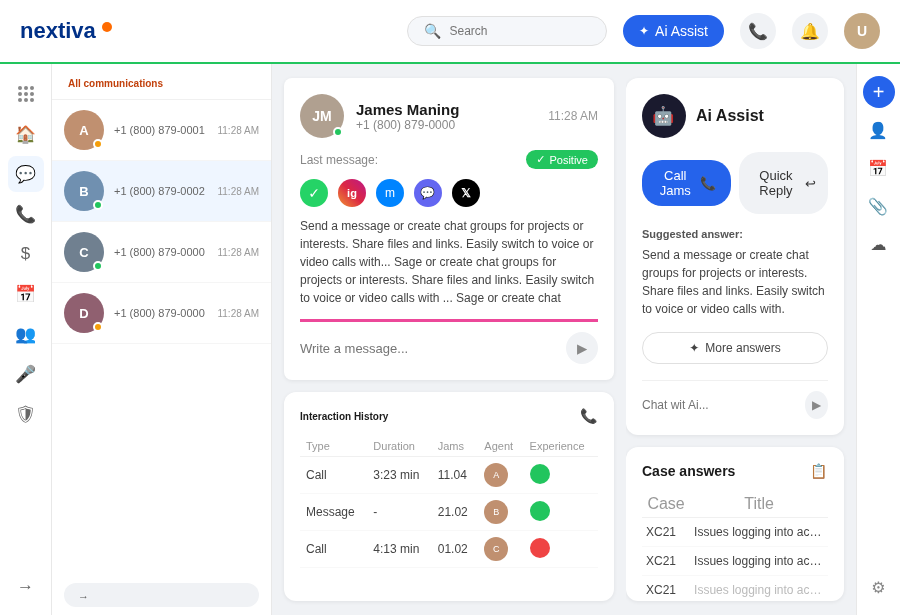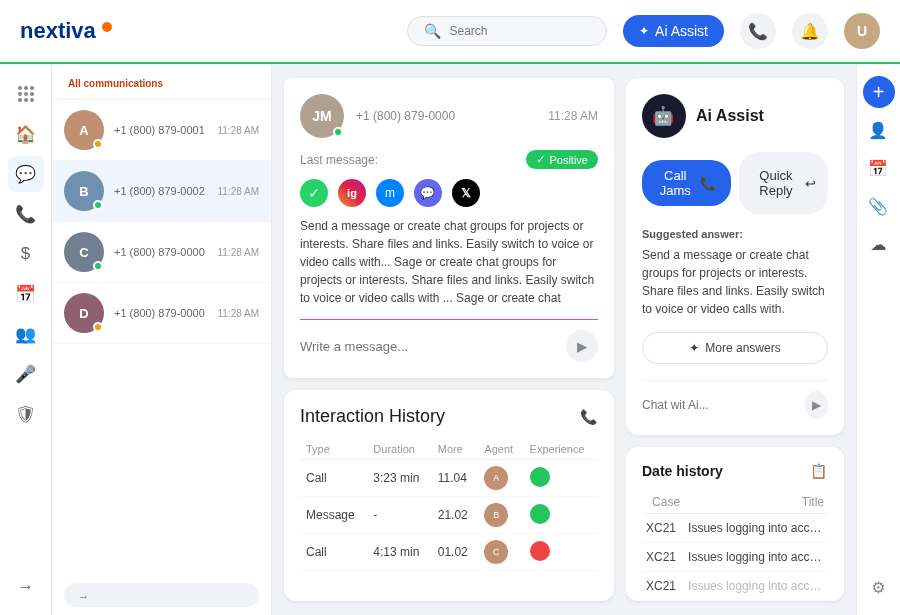--- a/index.html
+++ b/index.html
@@ -60,28 +60,28 @@
     .last-msg-label { font-size: 12px; color: #888; }
     .badge-positive { background: #22c55e; color: #fff; font-size: 11px; padding: 3px 10px; border-radius: 12px; display: flex; align-items: center; gap: 4px; }
     .social-icons { display: flex; gap: 10px; margin-bottom: 10px; }
     .social-icon { width: 28px; height: 28px; border-radius: 50%; display: flex; align-items: center; justify-content: center; font-size: 14px; }
     .social-icon.whatsapp { background: #25d366; color: #fff; }
     .social-icon.instagram { background: linear-gradient(45deg, #f09433, #e6683c, #dc2743, #cc2366, #bc1888); color: #fff; }
     .social-icon.messenger { background: #0084ff; color: #fff; }
     .social-icon.chat { background: #6366f1; color: #fff; }
     .social-icon.twitter { background: #000; color: #fff; font-size: 12px; }
     .chat-body-text { font-size: 12px; color: #444; line-height: 1.5; margin-bottom: 12px; max-height: 90px; overflow: hidden; }
-    .chat-input-row { display: flex; align-items: center; gap: 12px; border-top: 1px solid #ec4899; padding-top: 10px; }
+    .chat-input-row { display: flex; align-items: center; gap: 12px; border-top: 3px solid #ec4899; padding-top: 10px; }
     .chat-input { flex: 1; border: none; outline: none; font-size: 13px; color: #aaa; }
     .send-btn { width: 32px; height: 32px; background: #f0f2f5; border: none; border-radius: 50%; cursor: pointer; display: flex; align-items: center; justify-content: center; color: #888; }
 
     
     .history-card { background: #fff; border-radius: 12px; padding: 16px; box-shadow: 0 1px 4px rgba(0,0,0,0.07); flex: 1; overflow: hidden; }
     .history-header { display: flex; align-items: center; justify-content: space-between; margin-bottom: 12px; }
-    .history-title { font-size: 18px; font-weight: 400; color: #1a1a1a; }
+    .history-title { font-size: 10px; font-weight: 700; color: #1a1a1a; }
     .history-icon { color: #999; font-size: 14px; }
     .history-table { width: 100%; border-collapse: collapse; }
     .history-table th { font-size: 11px; color: #999; font-weight: 500; text-align: left; padding: 4px 6px; border-bottom: 1px solid #f0f0f0; }
     .history-table td { font-size: 12px; color: #444; padding: 6px 6px; border-bottom: 1px solid #f8f8f8; }
     .exp-dot { width: 20px; height: 20px; border-radius: 50%; display: inline-flex; align-items: center; justify-content: center; }
     .exp-dot.green { background: #22c55e; }
     .exp-dot.red { background: #ef4444; }
     .agent-avatar-sm { width: 24px; height: 24px; border-radius: 50%; background: #c09070; display: inline-flex; align-items: center; justify-content: center; color: #fff; font-size: 9px; }
 
     
@@ -100,21 +100,21 @@
     .more-answers-btn { width: 100%; border: 1px solid #e0e0e0; border-radius: 20px; background: #fff; padding: 8px; font-size: 12px; color: #444; cursor: pointer; display: flex; align-items: center; justify-content: center; gap: 6px; margin-bottom: 10px; }
     .ai-input-row { display: flex; align-items: center; gap: 8px; border-top: 1px solid #f0f0f0; padding-top: 10px; margin-top: 16px; }
     .ai-input { flex: 1; border: none; outline: none; font-size: 12px; color: #aaa; }
     .ai-send-btn { width: 28px; height: 28px; background: #f0f2f5; border: none; border-radius: 50%; cursor: pointer; display: flex; align-items: center; justify-content: center; color: #888; font-size: 12px; }
 
     
     .case-card { background: #fff; border-radius: 12px; padding: 16px; box-shadow: 0 1px 4px rgba(0,0,0,0.07); flex: 1; overflow: hidden; }
     .case-header { display: flex; align-items: center; justify-content: space-between; margin-bottom: 12px; }
     .case-title { font-size: 14px; font-weight: 600; color: #1a1a1a; }
     .case-table { width: 100%; border-collapse: collapse; }
-    .case-table th { font-size: 12px; color: #999; font-weight: 500; text-align: right; padding: 4px 4px; border-bottom: 1px solid #f0f0f0; }
+    .case-table th { font-size: 16px; color: #999; font-weight: 500; text-align: center; padding: 4px 4px; border-bottom: 1px solid #f0f0f0; }
     .case-table td { font-size: 12px; color: #444; padding: 7px 4px; border-bottom: 1px solid #f8f8f8; white-space: nowrap; overflow: hidden; text-overflow: ellipsis; max-width: 130px; }
     .case-id { color: #2563eb; font-weight: 500; }
 
     
     .far-right { width: 44px; background: #fff; border-left: 1px solid #e8e8e8; display: flex; flex-direction: column; align-items: center; padding: 12px 0; gap: 6px; flex-shrink: 0; }
     .far-right .icon-btn { width: 32px; height: 32px; border-radius: 50%; border: none; background: transparent; cursor: pointer; display: flex; align-items: center; justify-content: center; color: #555; font-size: 16px; }
     .far-right .icon-btn.plus { background: #2563eb; color: #fff; font-size: 20px; }
     .far-right .spacer { flex: 1; }
     .far-right .gear-btn { width: 32px; height: 32px; border-radius: 50%; border: none; background: transparent; cursor: pointer; display: flex; align-items: center; justify-content: center; color: #888; font-size: 16px; }
   </style>
@@ -252,20 +252,21 @@
 
   <div class="center">
 
     <div class="chat-card">
       <div class="chat-header">
         <div class="chat-user-avatar">
           JM
           <span class="status-dot online" style="position:absolute;bottom:1px;right:1px;"></span>
         </div>
         <div class="chat-user-info">
+          <div class="chat-user-name">James Maning</div>
           <div class="chat-user-phone">+1 (800) 879-0000</div>
         </div>
         <div class="chat-time">11:28 AM</div>
       </div>
       <div class="last-msg-row">
         <span class="last-msg-label">Last message:</span>
         <span class="badge-positive">
           <span>✓</span>
           <span>Positive</span>
         </span>
@@ -289,21 +290,21 @@
     <div class="history-card">
       <div class="history-header">
         <span class="history-title">Interaction History</span>
         <span class="history-icon">📞</span>
       </div>
       <table class="history-table">
         <thead>
           <tr>
             <th>Type</th>
             <th>Duration</th>
-            <th>More</th>
+            <th>Jams</th>
             <th>Agent</th>
             <th>Experience</th>
           </tr>
         </thead>
         <tbody>
           <tr>
             <td>Call</td>
             <td>3:23 min</td>
             <td>11.04</td>
             <td><div class="agent-avatar-sm">A</div></td>
@@ -357,21 +358,21 @@
       <div class="ai-input-row">
         <input class="ai-input" type="text" placeholder="Chat wit Ai..." style="">
         <button class="ai-send-btn">
           <span>▶</span>
         </button>
       </div>
     </div>
 
     <div class="case-card">
       <div class="case-header">
-        <span class="case-title">Date history</span>
+        <span class="case-title">Case answers</span>
         <span style="color:#999;font-size:14px;">📋</span>
       </div>
       <table class="case-table">
         <thead>
           <tr>
             <th>Case</th>
             <th>Title</th>
           </tr>
         </thead>
         <tbody>

